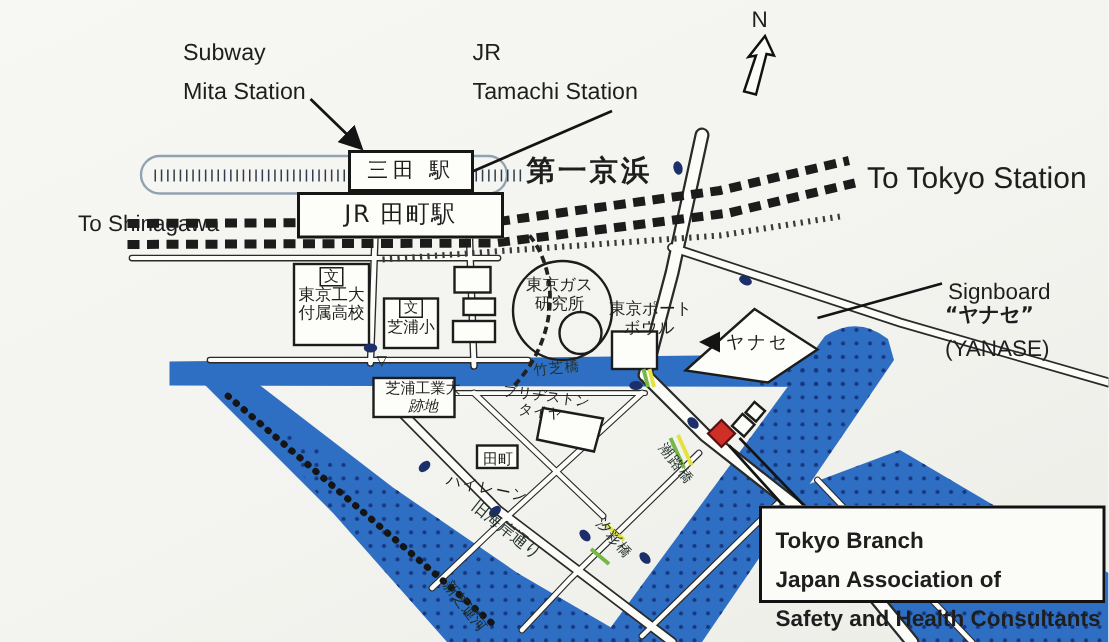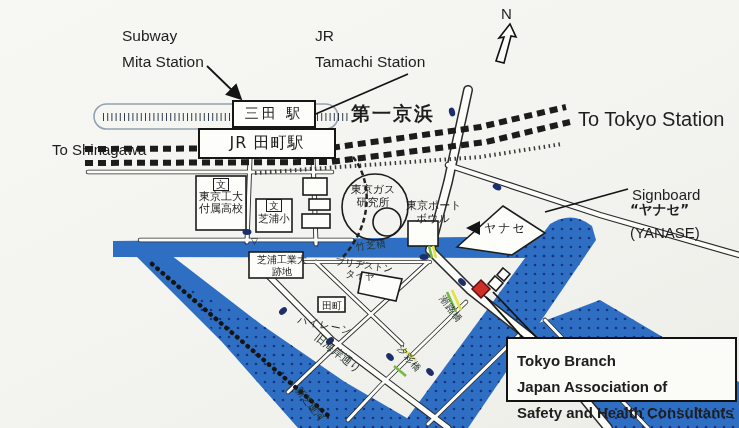--- a/index.html
+++ b/index.html
@@ -177,21 +177,21 @@
   <div>研究所</div>
 </div>
 <div class="bld jp" style="left:406px;top:200px;width:62px;font-size:11px;text-align:left;">
   <div>東京ポート</div>
   <div style="padding-left:10px;">ボウル</div>
 </div>
 <div class="abs jp" style="left:484px;top:220px;font-size:12px;letter-spacing:2px;text-align:center;">ヤナセ</div>
 
 <div class="bld jp" style="left:249px;top:254px;width:66px;font-size:10px;">
   <div>芝浦工業大</div>
-  <div style="">跡地</div>
+  <div style="font-style:italic;">跡地</div>
 </div>
 <div class="bld jp rot" style="left:336px;top:256px;width:66px;font-size:9.5px;transform:rotate(8deg);text-align:left;">
   <div>ブリヂストン</div>
   <div style="padding-left:12px;">タイヤ</div>
 </div>
 <div class="abs jp" style="left:322px;top:299px;font-size:10px;">田町</div>
 <div class="abs jp rot" style="left:299px;top:313px;font-size:10px;transform:rotate(12deg);letter-spacing:1px;">ハイレーン</div>
 
 <div class="abs jp bridge rot" style="left:355px;top:241px;transform:rotate(-6deg);">竹芝橋</div>
 <div class="abs jp bridge rot" style="left:446px;top:293px;transform:rotate(52deg);">潮路橋</div>

